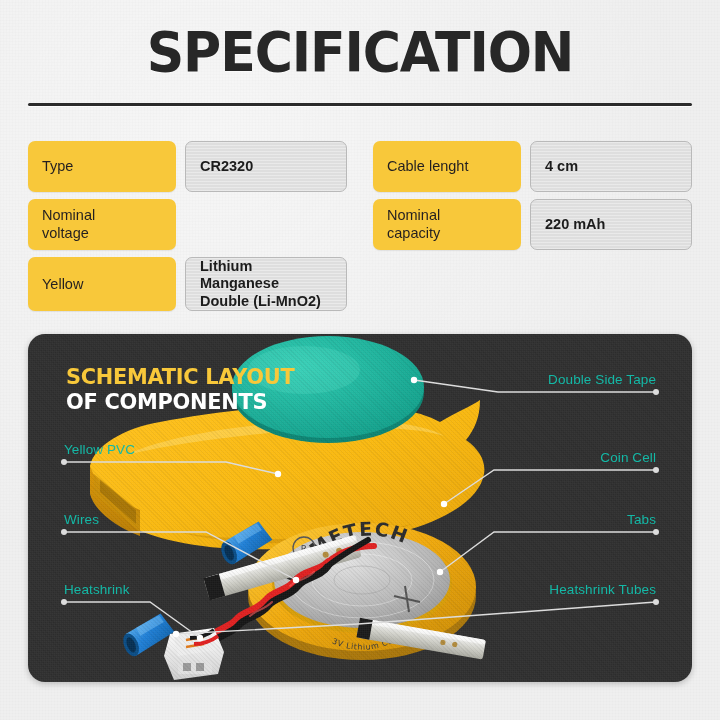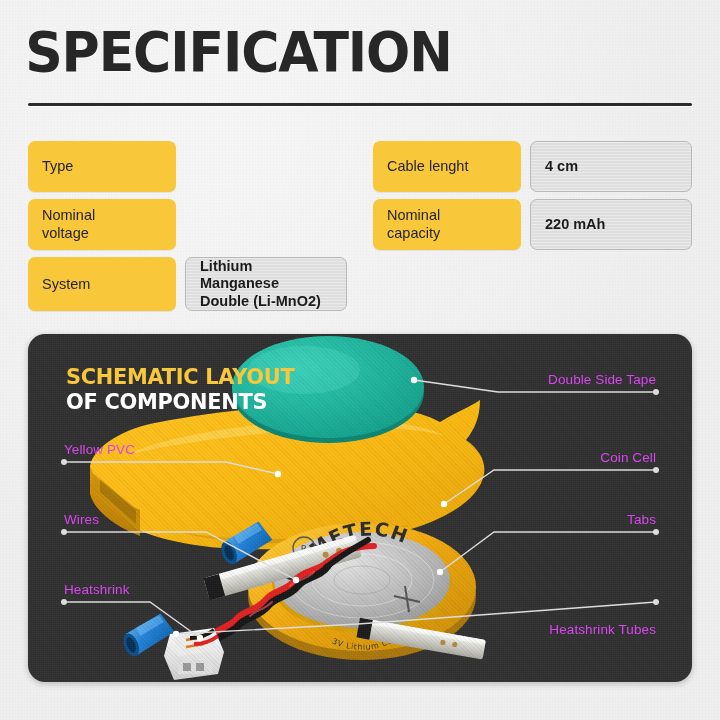--- a/index.html
+++ b/index.html
@@ -22,20 +22,21 @@
     opacity:.5;
     background-image:
       repeating-linear-gradient(0deg, rgba(0,0,0,.018) 0 1px, transparent 1px 3px),
       repeating-linear-gradient(90deg, rgba(0,0,0,.018) 0 1px, transparent 1px 3px),
       radial-gradient(circle at 30% 18%, rgba(255,255,255,.9), transparent 60%);
   }
 
   
   .title-wrap{
     position:absolute; left:0; top:24px; width:720px;
+    text-align:center;
   }
   .title{
     font-family:"DejaVu Sans", sans-serif;
     font-weight:bold;
     font-size:56px;
     letter-spacing:-1.2px;
     color:#272727;
     line-height:1;
     transform:scaleX(.93);
     transform-origin:center;
@@ -121,21 +122,21 @@
     transform-origin:left center;
   }
   .heading-1{ font-size:22px; color:#f8c83a; }
   .heading-2{ font-size:22px; color:#ffffff; }
 
   
   .callout{
     position:absolute;
     font-size:13.5px;
     font-weight:500;
-    color:#d946ef;
+    color:#14b8a6;
     white-space:nowrap;
     letter-spacing:.1px;
   }
 
   
   .leaders{ position:absolute; inset:0; }
 
   
   .art{ position:absolute; inset:0; }
 </style>
@@ -146,36 +147,37 @@
 
 <div class="title-wrap">
   <div class="title">SPECIFICATION</div>
 </div>
 <div class="title-rule"></div>
 
 <div class="spec">
 
   <div class="spec-row">
     <div class="spec-key">Type</div>
+    <div class="spec-val">CR2320</div>
   </div>
   <div class="spec-row">
     <div class="spec-key">Cable lenght</div>
     <div class="spec-val">4 cm</div>
   </div>
 
   <div class="spec-row tall">
     <div class="spec-key">Nominal<br>voltage</div>
   </div>
 
   <div class="spec-row tall">
     <div class="spec-key">Nominal<br>capacity</div>
     <div class="spec-val">220 mAh</div>
   </div>
   <div class="spec-row tall">
-    <div class="spec-key">System</div>
+    <div class="spec-key">Yellow</div>
     <div class="spec-val">Lithium Manganese Double (Li-MnO2)</div>
   </div>
 
 </div>
 
 <div class="panel">
 
   <svg class="art" viewBox="0 0 664 348">
     <defs>
       <linearGradient id="gPvcTop" x1="0" y1="0" x2="1" y2="1">
@@ -370,15 +372,15 @@
     <div class="heading-2">OF COMPONENTS</div>
   </div>
 
   <div class="callout" style="left:36px; top:108px;">Yellow PVC</div>
   <div class="callout" style="left:36px; top:178px;">Wires</div>
   <div class="callout" style="left:36px; top:248px;">Heatshrink</div>
 
   <div class="callout" style="right:36px; top:38px;">Double Side Tape</div>
   <div class="callout" style="right:36px; top:116px;">Coin Cell</div>
   <div class="callout" style="right:36px; top:178px;">Tabs</div>
-  <div class="callout" style="right:36px; top:248px;margin-top:40px;">Heatshrink Tubes</div>
+  <div class="callout" style="right:36px; top:248px;">Heatshrink Tubes</div>
 
 </div>
 
 </body></html>

